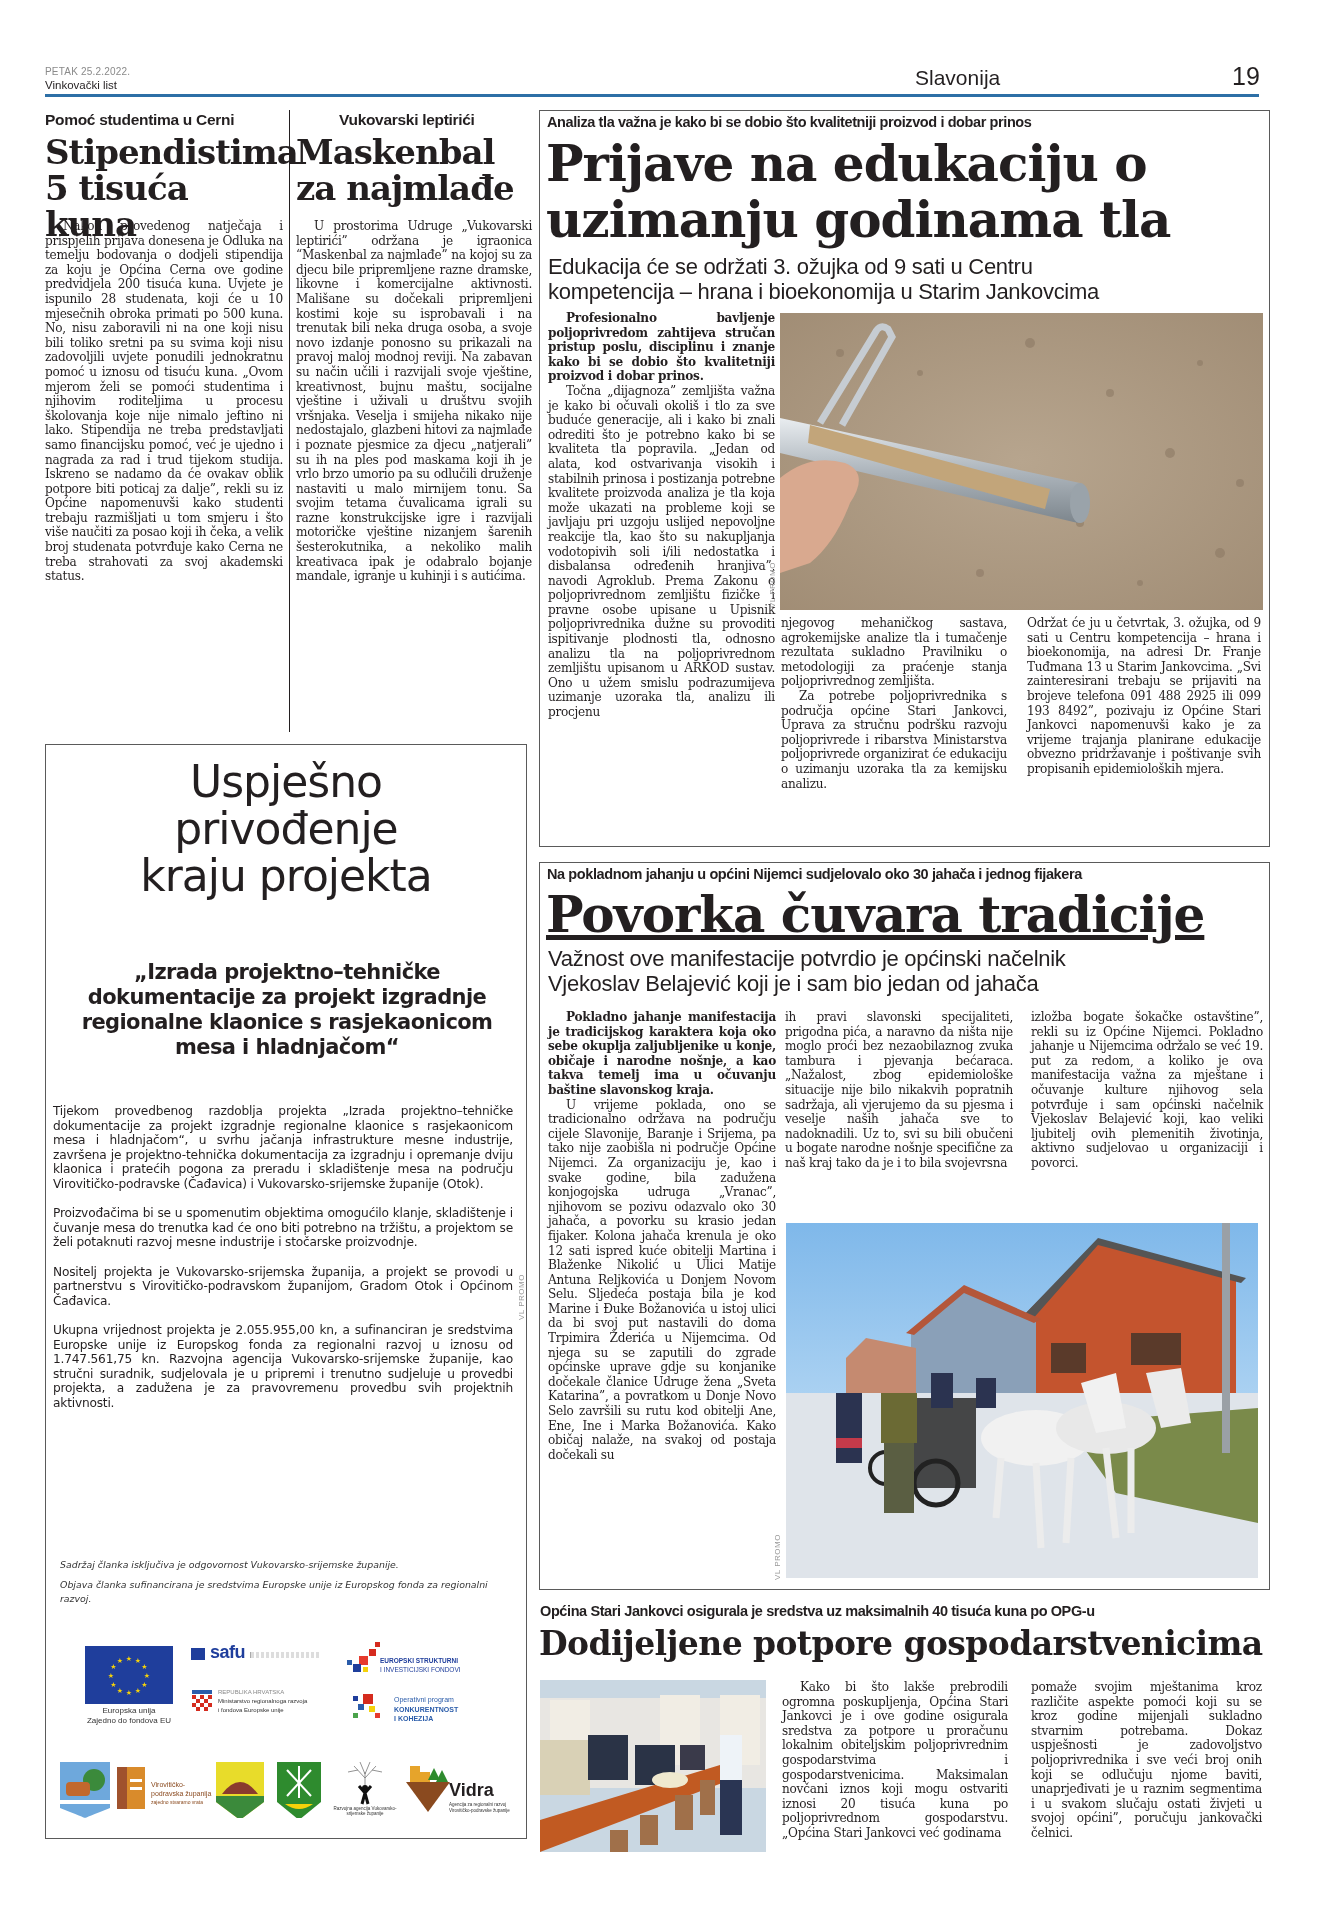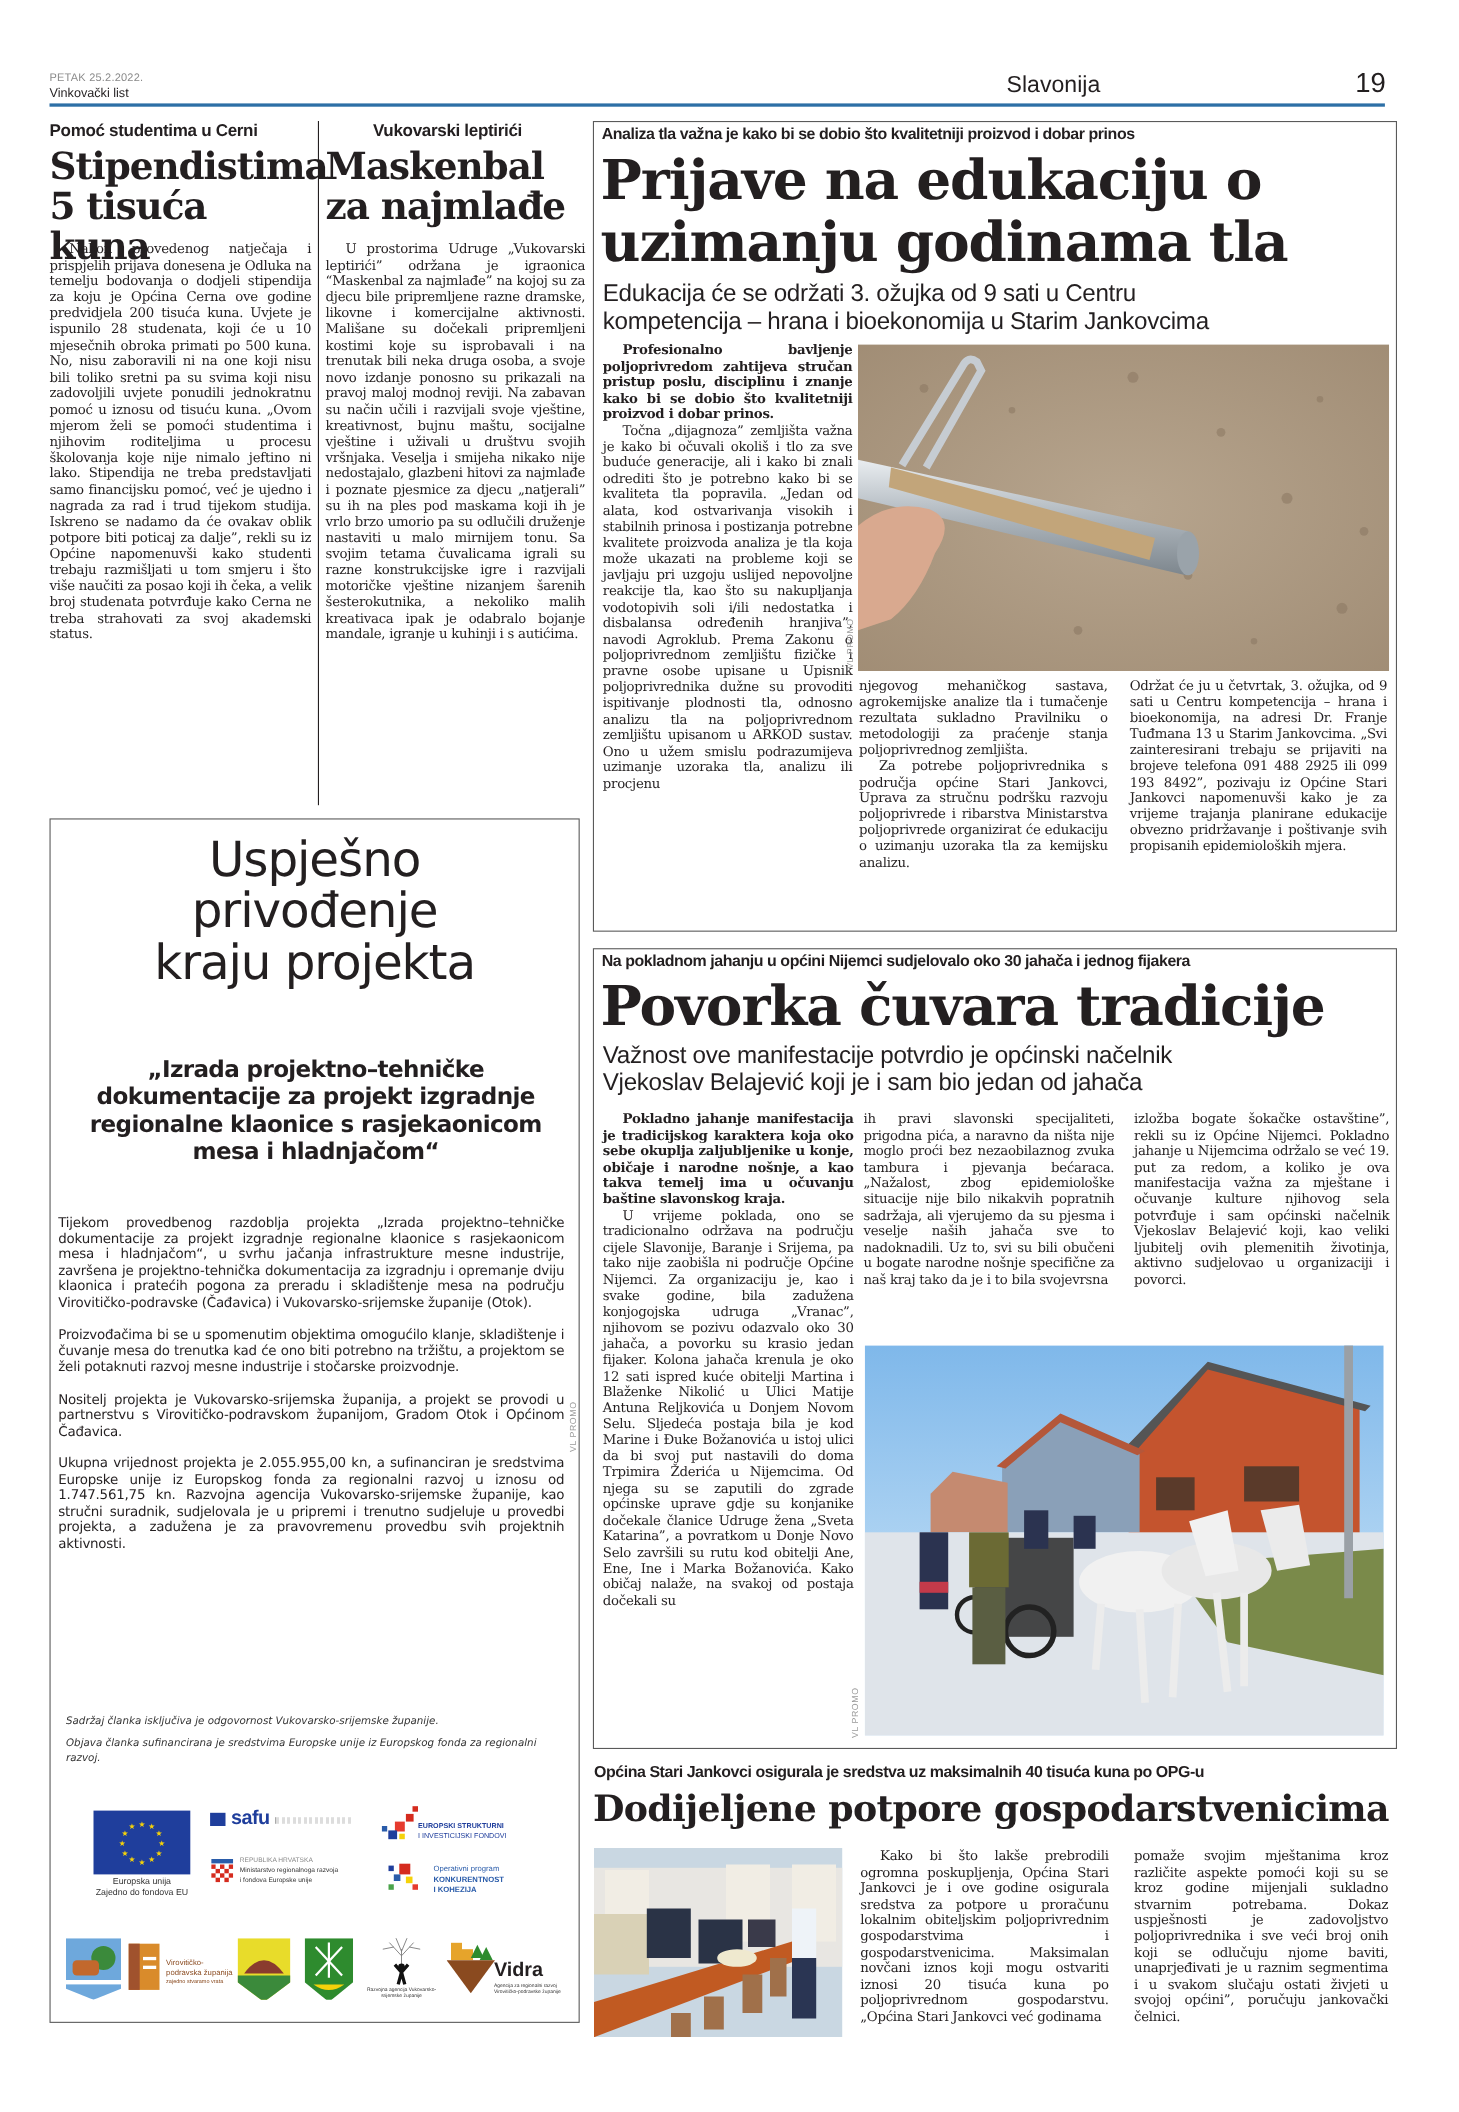--- a/index.html
+++ b/index.html
@@ -287,21 +287,21 @@
   </svg>
 </div>
 <div class="abs logo-label" style="left:449px; top:1780px; font-size:18px; font-weight:bold; color:#231f20;">Vidra</div>
 <div class="abs logo-label" style="left:449px; top:1802px; font-size:4.5px; line-height:6px;">
   <div>Agencija za regionalni razvoj</div>
   <div>Virovitičko-podravske županije</div>
 </div>
 
 <div class="abs box" style="left:539px; top:862px; width:731px; height:728px;"></div>
 <div class="abs kicker kicker-sm" style="left:547px; top:866px;">Na pokladnom jahanju u općini Nijemci sudjelovalo oko 30 jahača i jednog fijakera</div>
-<div class="abs headline" style="left:546px; top:887px; width:720px; font-size:50px; line-height:56px;">Povorka čuvara tradicije</div>
+<div class="abs headline" style="left:546px; top:887px; width:720px; font-size:50px; line-height:56px;text-decoration:underline;">Povorka čuvara tradicije</div>
 <div class="abs subhead" style="left:548px; top:946px; width:720px; font-size:22px; line-height:25px;">
   <div>Važnost ove manifestacije potvrdio je općinski načelnik</div>
   <div>Vjekoslav Belajević koji je i sam bio jedan od jahača</div>
 </div>
 <div class="abs body-text" style="left:548px; top:1010px; width:228px;">
   <p class="lead">Pokladno jahanje manifestacija je tradicijskog karaktera koja oko sebe okuplja zaljubljenike u konje, običaje i narodne nošnje, a kao takva temelj ima u očuvanju baštine slavonskog kraja.</p>
   <p>U vrijeme poklada, ono se tradicionalno održava na području cijele Slavonije, Baranje i Srijema, pa tako nije zaobišla ni područje Općine Nijemci. Za organizaciju je, kao i svake godine, bila zadužena konjogojska udruga „Vranac”, njihovom se pozivu odazvalo oko 30 jahača, a povorku su krasio jedan fijaker. Kolona jahača krenula je oko 12 sati ispred kuće obitelji Martina i Blaženke Nikolić u Ulici Matije Antuna Reljkovića u Donjem Novom Selu. Sljedeća postaja bila je kod Marine i Đuke Božanovića u istoj ulici da bi svoj put nastavili do doma Trpimira Žderića u Nijemcima. Od njega su se zaputili do zgrade općinske uprave gdje su konjanike dočekale članice Udruge žena „Sveta Katarina”, a povratkom u Donje Novo Selo završili su rutu kod obitelji Ane, Ene, Ine i Marka Božanovića. Kako običaj nalaže, na svakoj od postaja dočekali su</p>
 </div>
 <div class="abs body-text" style="left:785px; top:1010px; width:228px;">
   <p class="noindent">ih pravi slavonski specijaliteti, prigodna pića, a naravno da ništa nije moglo proći bez nezaobilaznog zvuka tambura i pjevanja bećaraca. „Nažalost, zbog epidemiološke situacije nije bilo nikakvih popratnih sadržaja, ali vjerujemo da su pjesma i veselje naših jahača sve to nadoknadili. Uz to, svi su bili obučeni u bogate narodne nošnje specifične za naš kraj tako da je i to bila svojevrsna</p>

